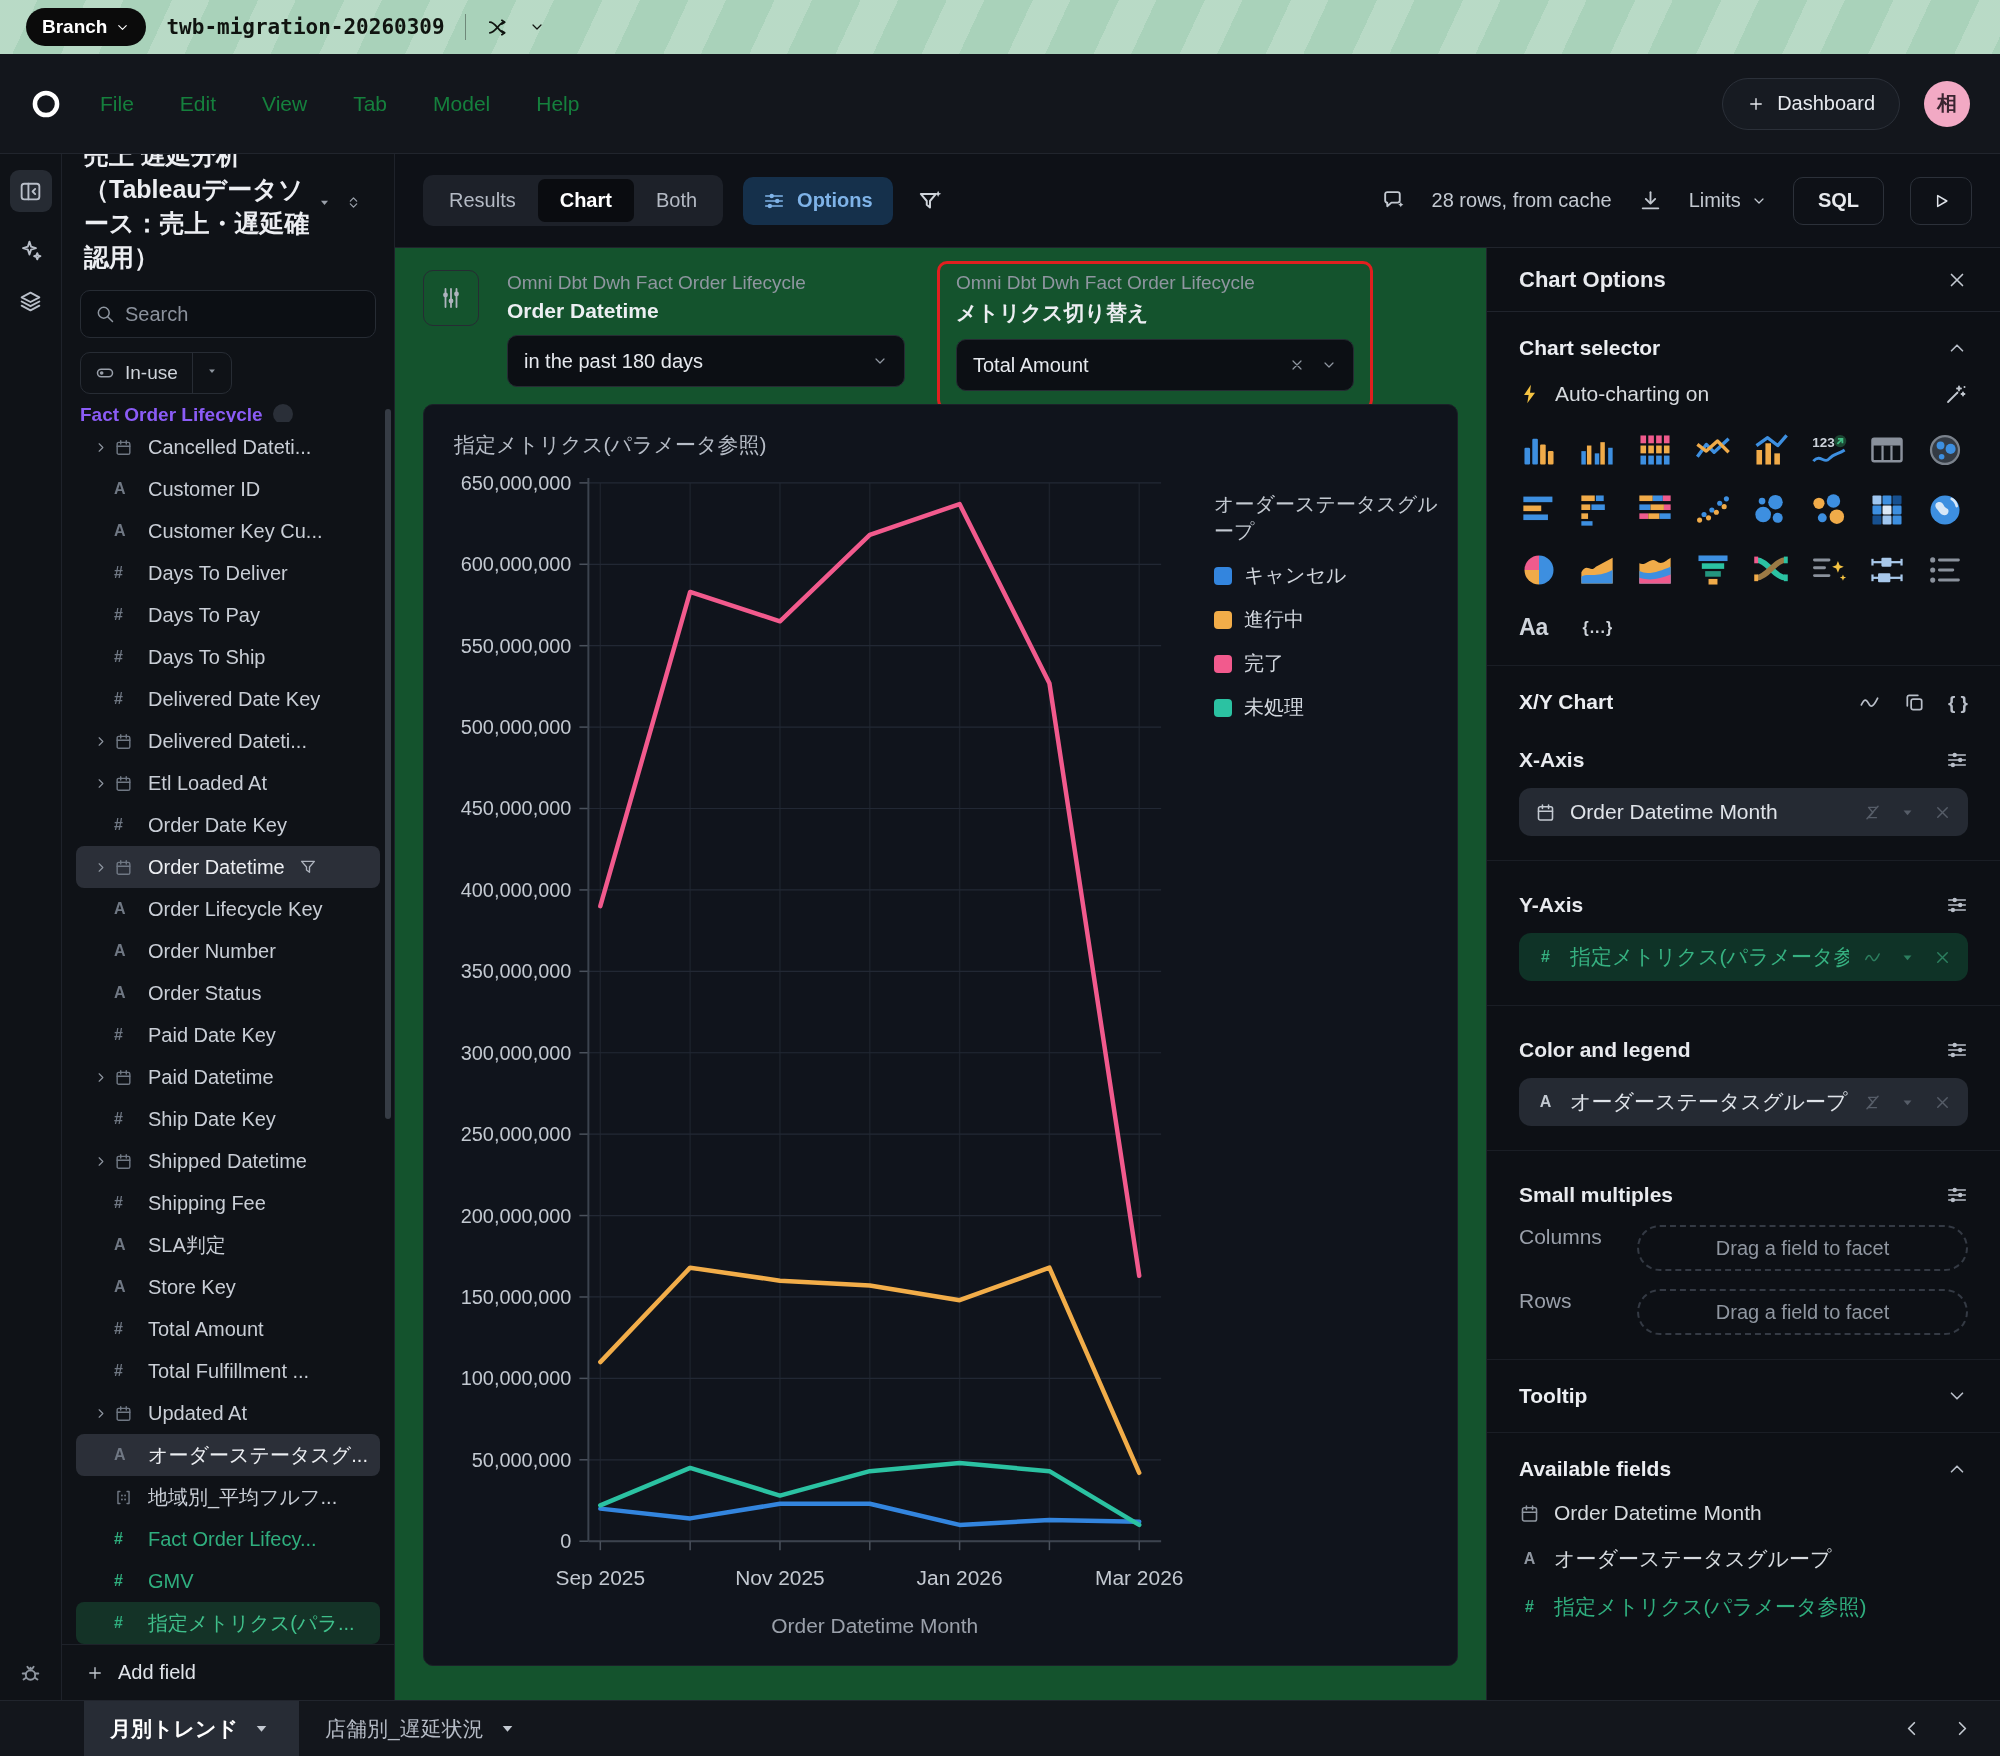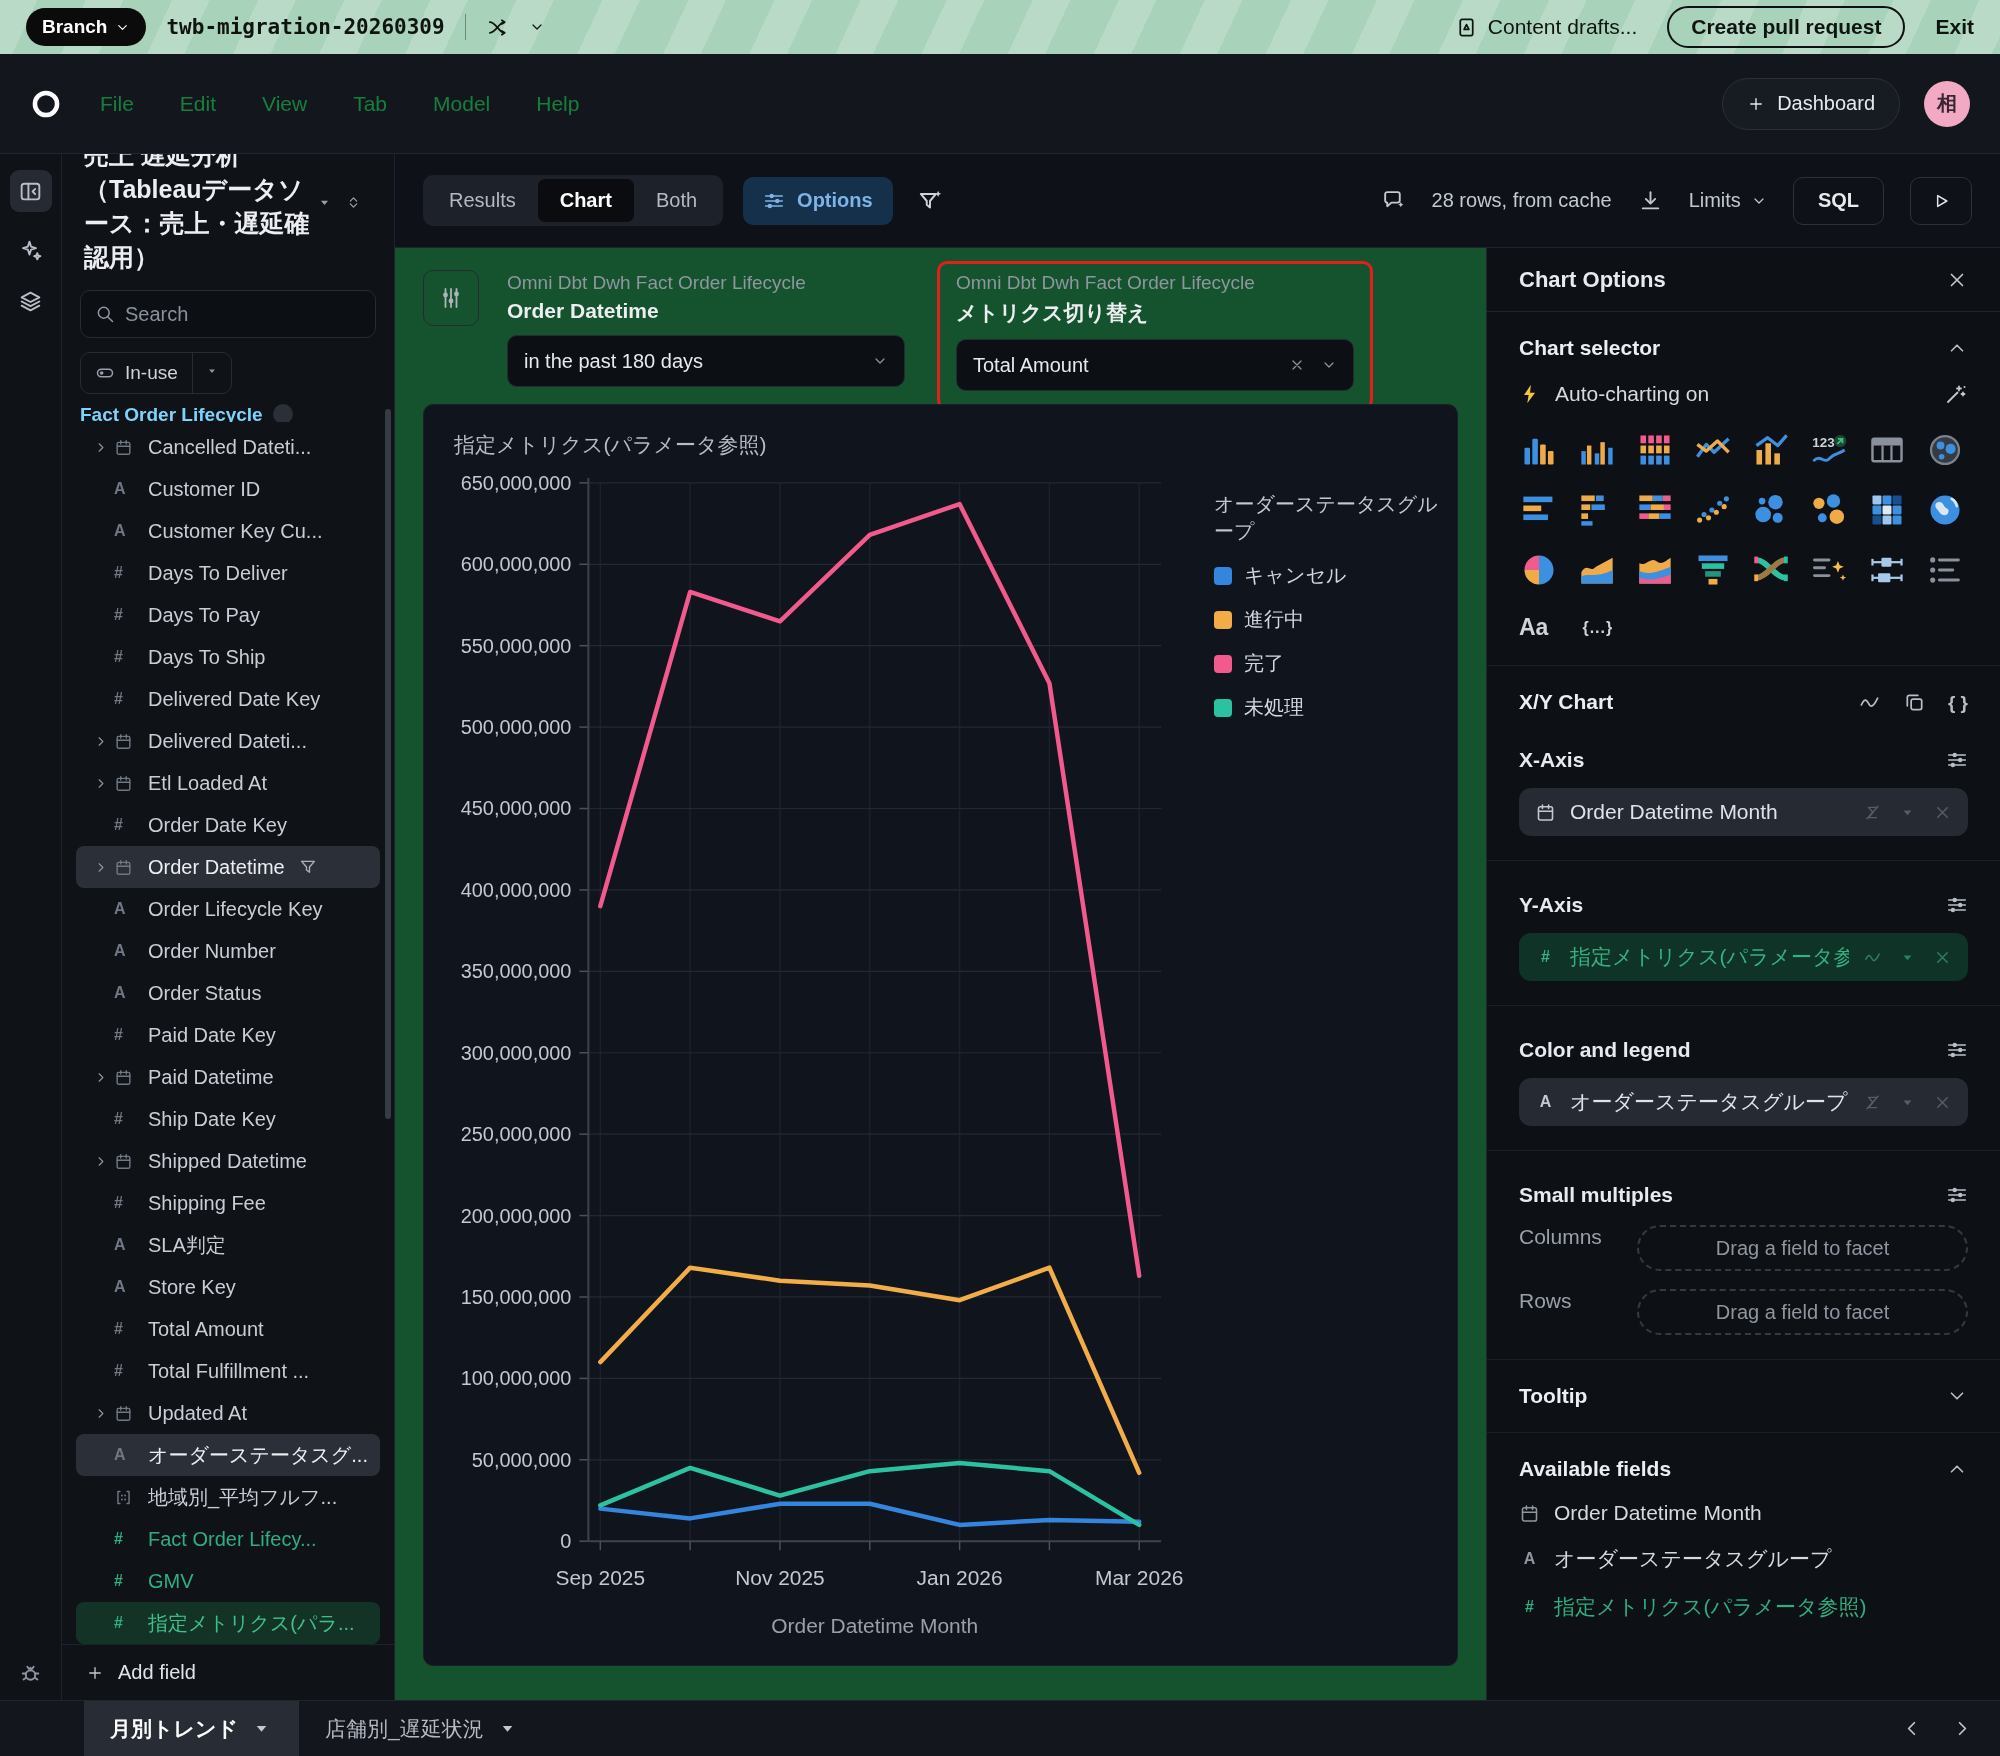--- a/index.html
+++ b/index.html
@@ -44,21 +44,21 @@
 .sb-search{margin:16px 18px 0;height:48px;border:1px solid #272c34;background:#0c0f14;border-radius:10px;display:flex;align-items:center;padding:0 14px;gap:10px}
 .sb-search .ic{width:20px;height:20px;color:#8f96a0}
 .sb-search input{flex:1;background:transparent;border:none;outline:none;color:#dfe3e9;font-size:20px;font-family:inherit}
 .sb-search input::placeholder{color:#8b919c}
 .inuse{margin:14px 18px 0;height:42px;border:1px solid #272c34;border-radius:10px;display:inline-flex;align-items:center;width:fit-content}
 .inuse-main{display:flex;align-items:center;gap:10px;padding:0 14px;font-size:19px;color:#cfd4db}
 .inuse-main .ic{width:20px;height:20px;color:#9aa0aa}
 .inuse-sep{width:1px;height:100%;background:#272c34}
 .inuse-caret{padding:0 12px}
 .inuse-caret .ic{width:14px;height:14px;color:#8f96a0}
-.clip-header{height:18px;overflow:hidden;margin:10px 18px 0;display:flex;align-items:flex-start;gap:10px;color:#7dd3fc;font-size:19px;font-weight:700}
+.clip-header{height:18px;overflow:hidden;margin:10px 18px 0;display:flex;align-items:flex-start;gap:10px;color:#8b5cf6;font-size:19px;font-weight:700}
 .clip-header .badge{width:20px;height:20px;border-radius:50%;background:#2a2f38;flex:none}
 #field-list{flex:1;overflow:hidden;padding:4px 0 0}
 .frow{height:42px;display:flex;align-items:center;margin:0 14px;padding:0 8px;border-radius:8px;font-size:20px;color:#c9ced6}
 .chev-sp{width:30px;flex:none}
 .frow .chev{width:30px;height:15px;color:#8f96a0;justify-content:flex-start;padding-left:4px}
 .fic{width:34px;height:22px;font-size:16px;color:#707884;justify-content:flex-start}
 .fic svg{width:19px;height:19px}
 .flabel{white-space:nowrap;overflow:hidden}
 .frow .rowfilter{width:18px;height:18px;color:#aeb4be;margin-left:14px}
 .frow.green .flabel,.frow.green .fic{color:#2fae7e}
@@ -182,33 +182,20 @@
         <path d="M16.5 4.5l3 2-3 2"></path>
         <path d="M16.5 15.5l3 2-3 2"></path>
       </svg>
     </span>
   <span class="ic" style="width:16px;height:16px;color:#101410">
       <svg viewBox="0 0 24 24" fill="none" stroke="currentColor" stroke-width="1.8" stroke-linecap="round" stroke-linejoin="round">
         <polyline points="6,9 12,15 18,9"></polyline>
       </svg>
     </span>
   <span class="spacer"></span>
-  <div class="gb-right">
-    <div class="gb-drafts">
-      <span class="ic gico">
-          <svg viewBox="0 0 24 24" fill="none" stroke="currentColor" stroke-width="1.8" stroke-linecap="round" stroke-linejoin="round">
-            <rect x="5.5" y="3.5" width="13" height="17" rx="2"></rect>
-            <path d="M12 9l2.5 5h-5z"></path>
-          </svg>
-        </span>
-      <span>Content drafts...</span>
-    </div>
-    <div class="gb-pr">Create pull request</div>
-    <div style="font-weight:600">Exit</div>
-  </div>
 </div>
 
 <div id="menubar">
   <span class="ic" id="omni-logo">
       <svg viewBox="0 0 24 24" fill="none" stroke="currentColor" stroke-width="3.4">
         <circle cx="12" cy="12" r="8.3"></circle>
       </svg>
     </span>
   <div id="menu-items">
       <div class="menu-item">File</div>

